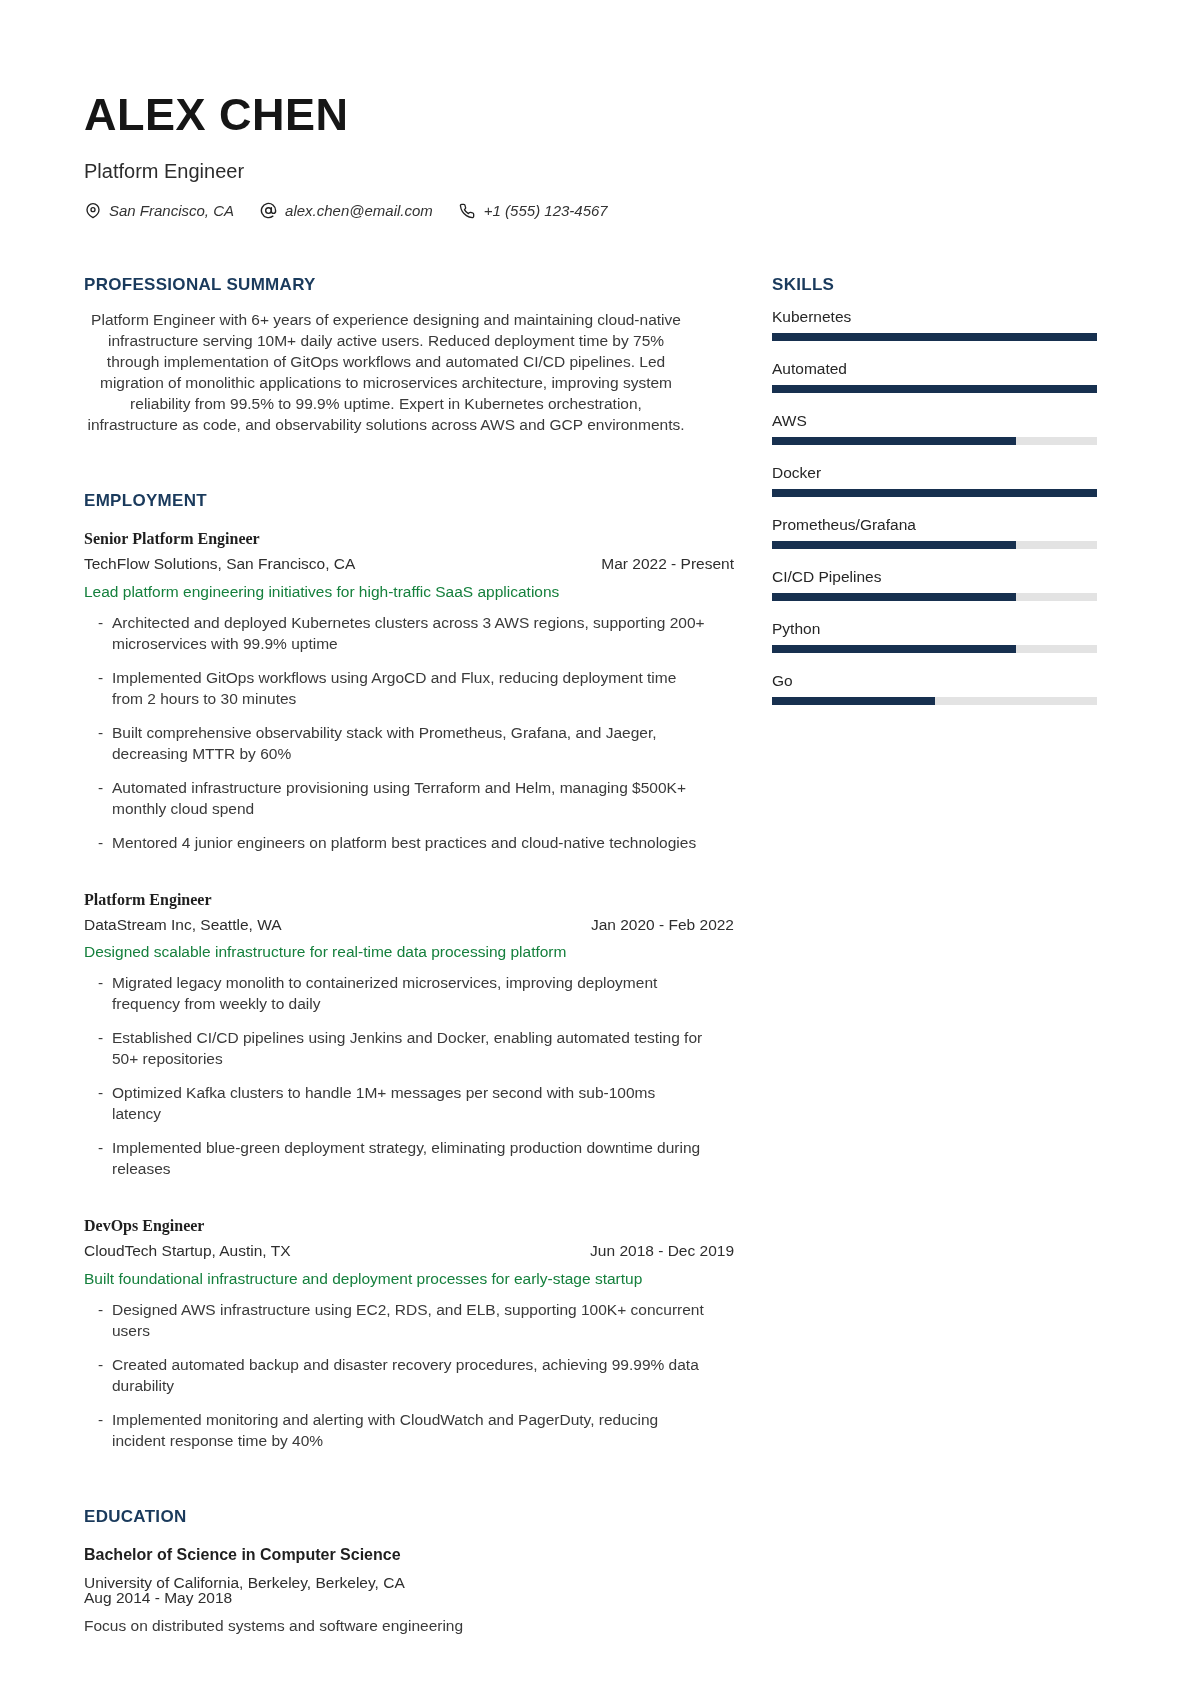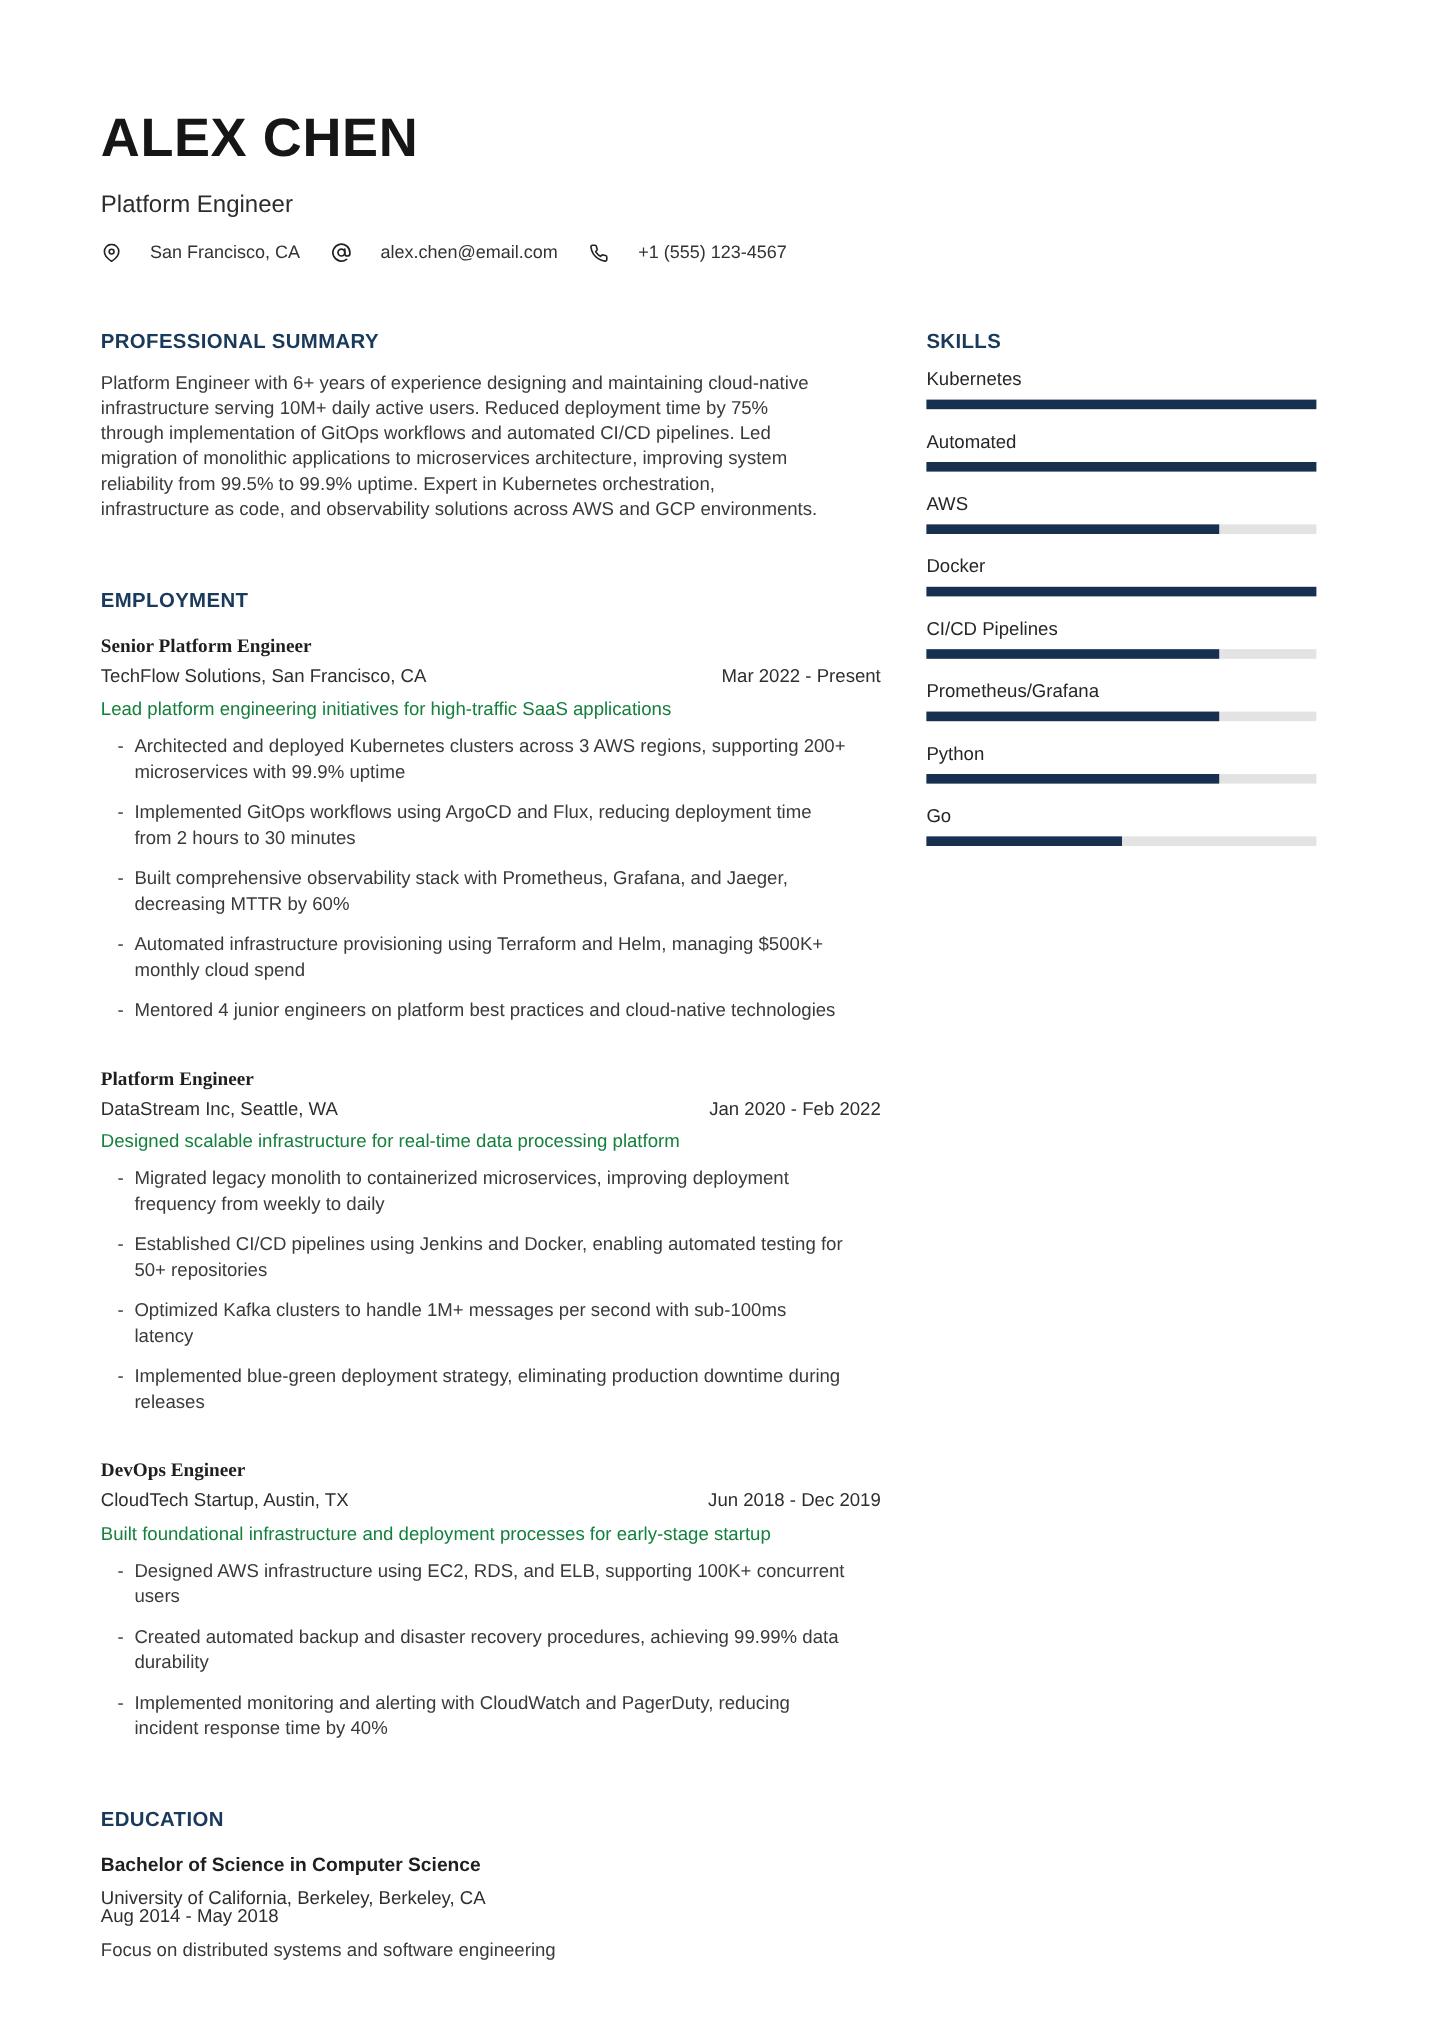--- a/index.html
+++ b/index.html
@@ -35,22 +35,23 @@
     margin-top: 21px;
     display: flex;
     align-items: center;
     gap: 26px;
     font-size: 15px;
     color: #333333;
   }
   .contact-item {
     display: flex;
     align-items: center;
-    gap: 24px;
-    line-height: 1;
+    gap: 8px;
+    line-height: 1;
+    font-style: italic;
   }
   .contact-item .cicon {
     display: inline-flex;
     align-items: center;
     justify-content: center;
     width: 17px;
     height: 17px;
   }
   .contact-item .cicon svg { display: block; }
 
@@ -73,20 +74,21 @@
     line-height: 1;
   }
 
   
   .summary-text {
     margin-top: 16px;
     font-size: 15.5px;
     line-height: 21px;
     color: #3a3a3a;
     max-width: 604px;
+    text-align: center;
   }
 
   
   .job { margin-top: 13px; margin-bottom: 30px; }
   .job:last-child { margin-bottom: 0; }
   .job-title {
     font-size: 16px;
     font-weight: 700;
     color: #1f1f1f;
     line-height: 1;
@@ -309,28 +311,28 @@
   </div>
 
   <div class="skill">
     <div class="skill-name">Docker</div>
     <div class="skill-bar">
       <div class="skill-fill" style="width: 100%;"></div>
     </div>
   </div>
 
   <div class="skill">
+    <div class="skill-name">Prometheus/Grafana</div>
+    <div class="skill-bar">
+      <div class="skill-fill" style="width: 75%;"></div>
+    </div>
+  </div>
+
+  <div class="skill">
     <div class="skill-name">CI/CD Pipelines</div>
-    <div class="skill-bar">
-      <div class="skill-fill" style="width: 75%;"></div>
-    </div>
-  </div>
-
-  <div class="skill">
-    <div class="skill-name">Prometheus/Grafana</div>
     <div class="skill-bar">
       <div class="skill-fill" style="width: 75%;"></div>
     </div>
   </div>
 
   <div class="skill">
     <div class="skill-name">Python</div>
     <div class="skill-bar">
       <div class="skill-fill" style="width: 75%;"></div>
     </div>

